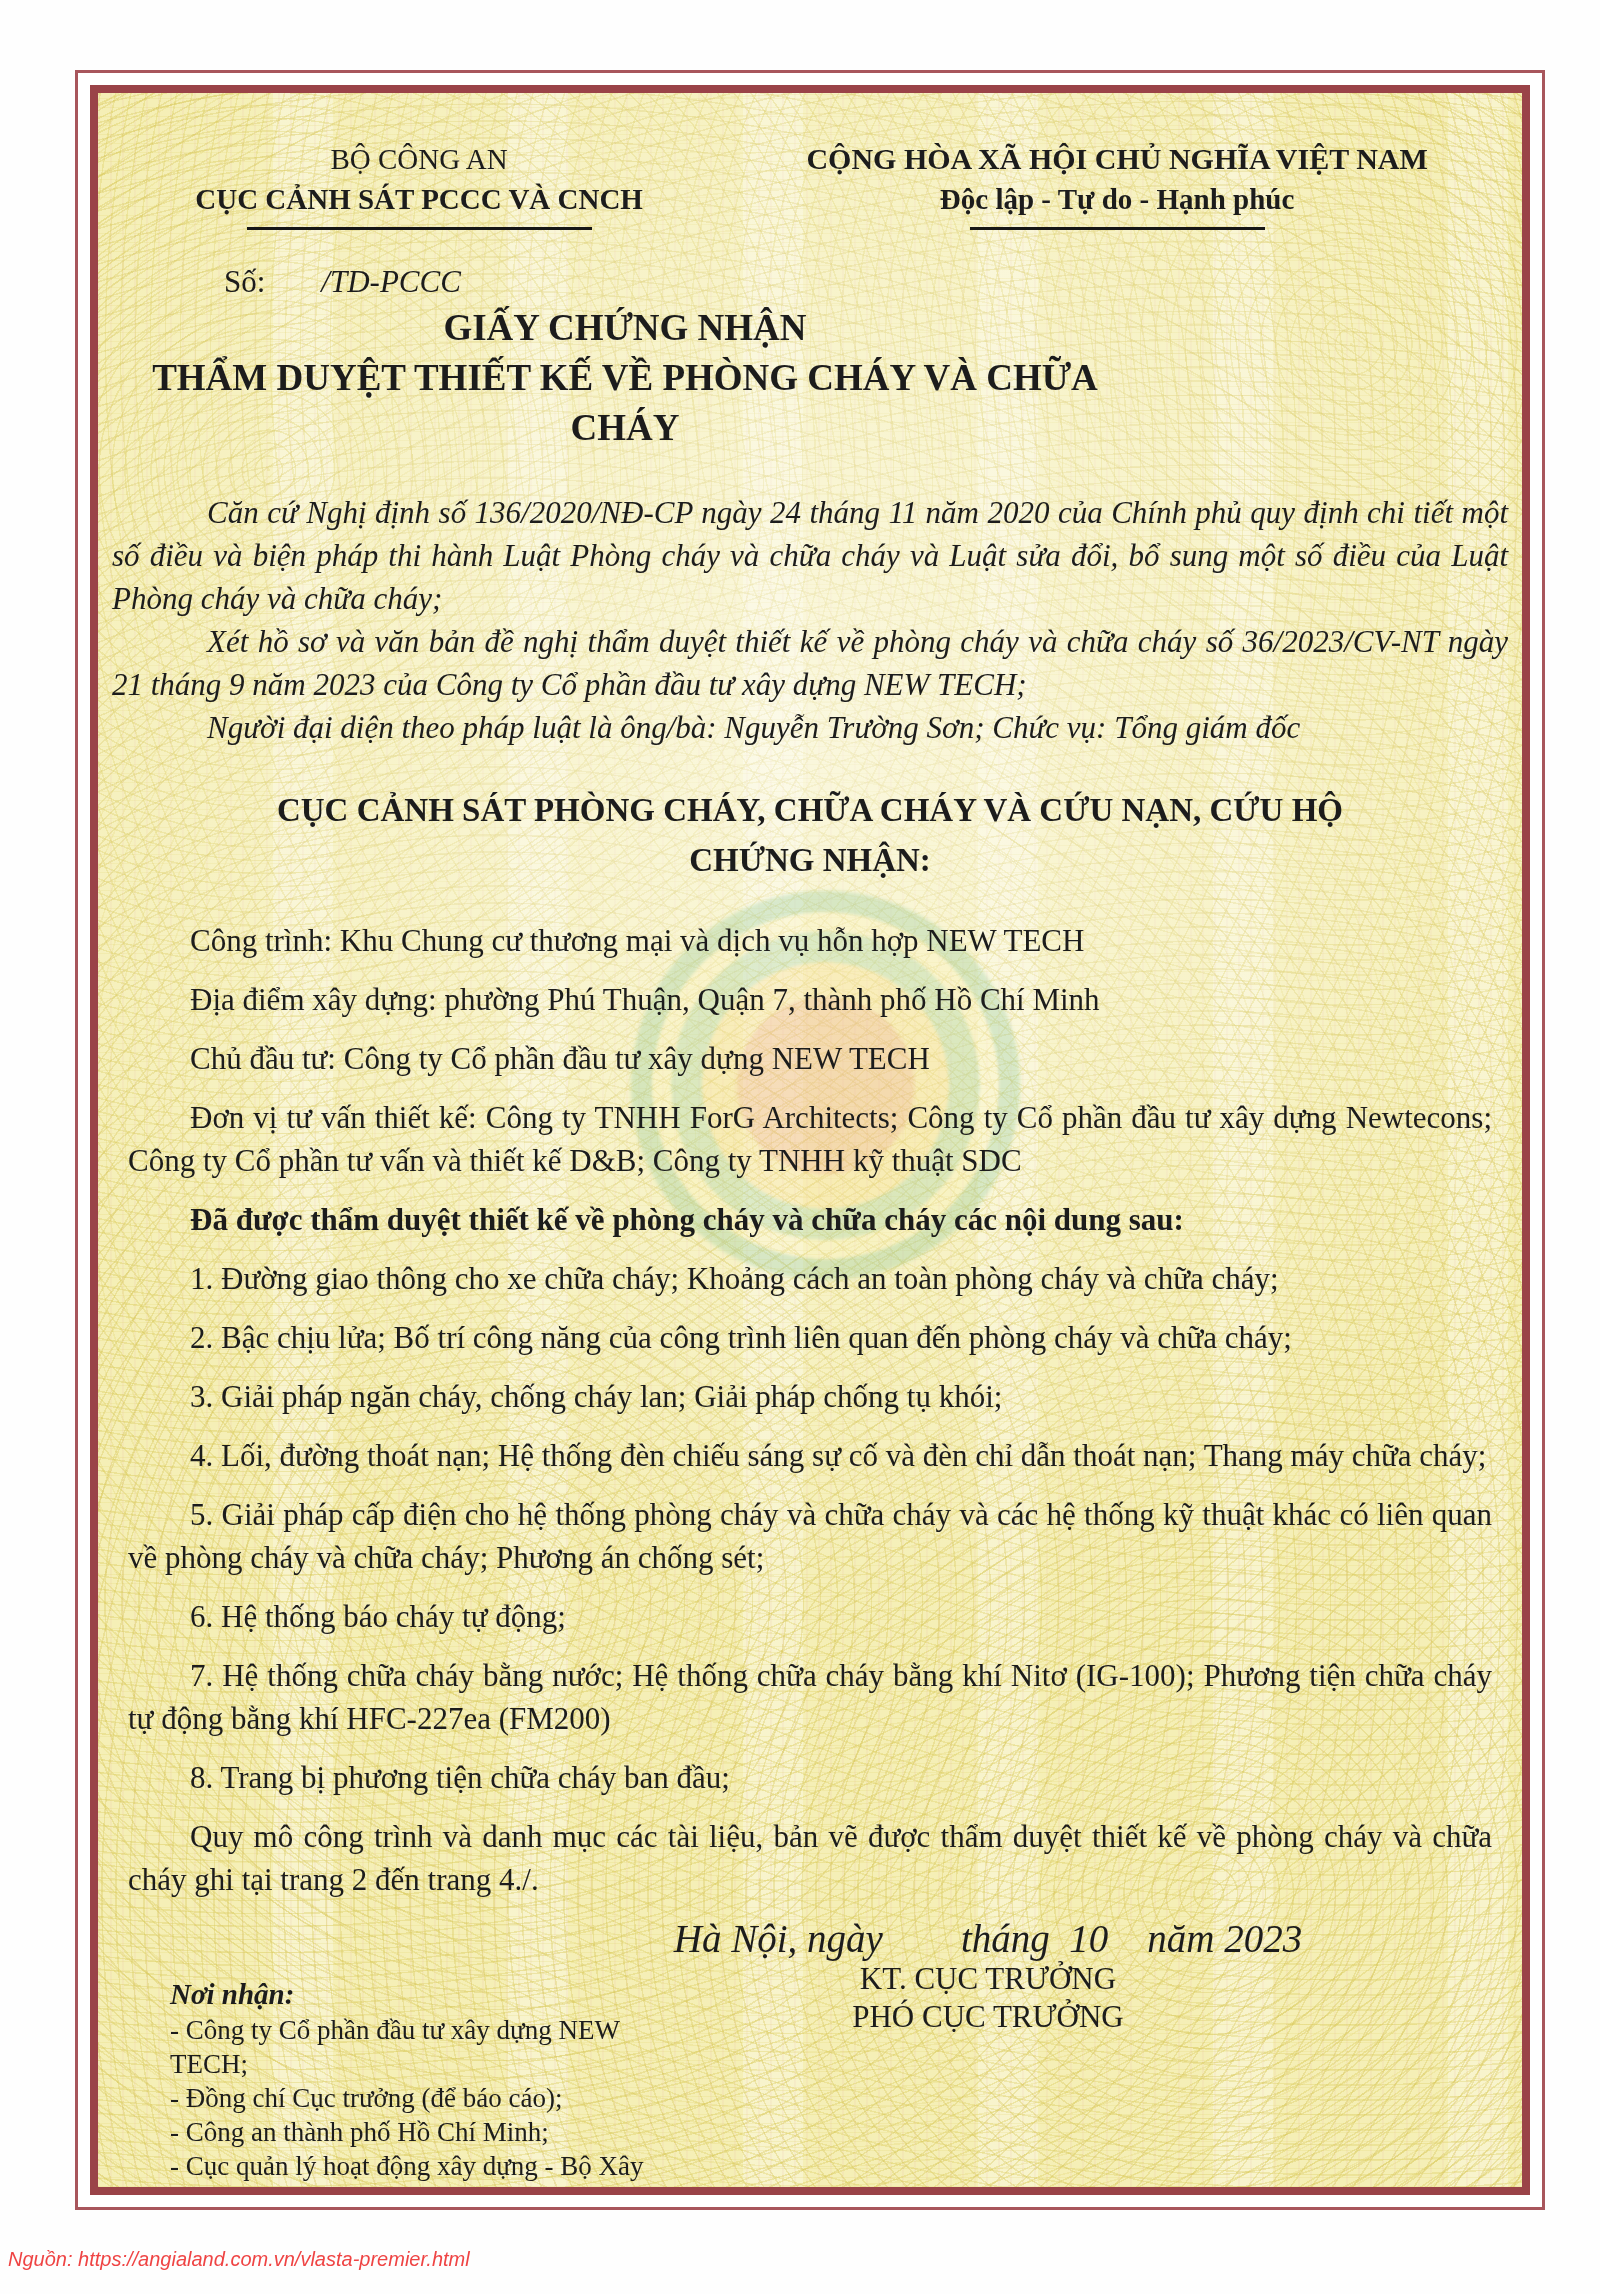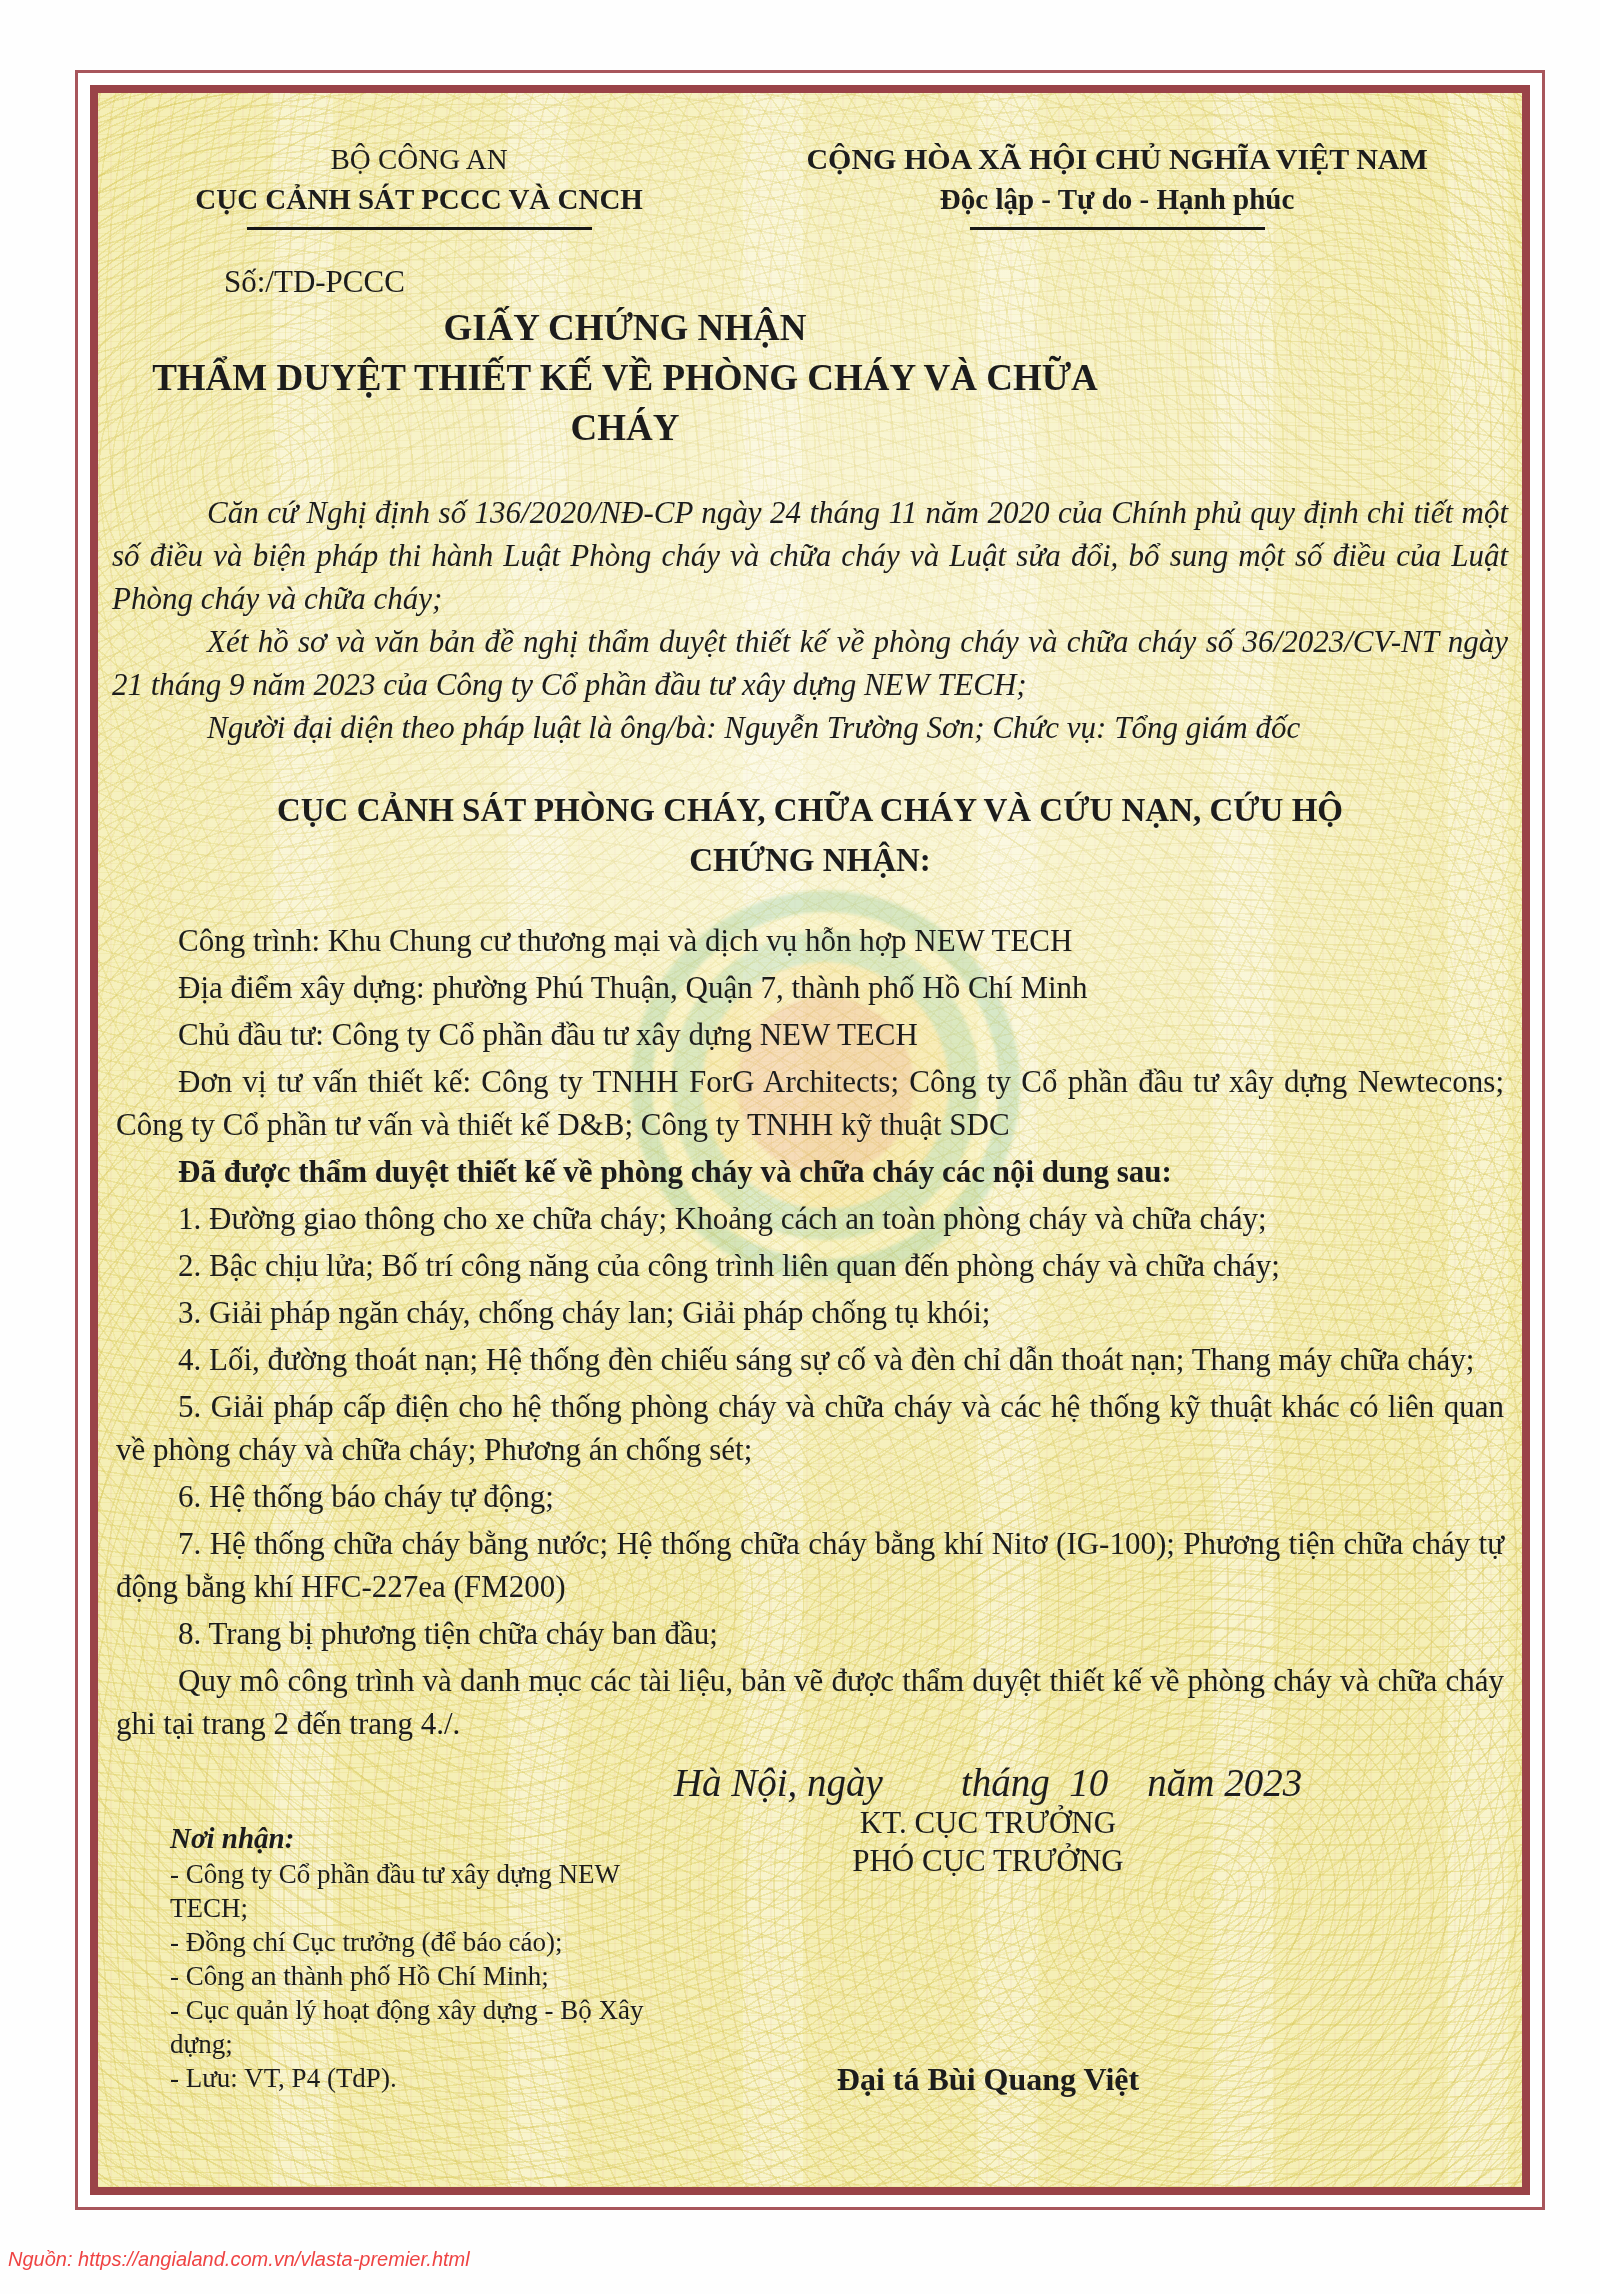--- a/index.html
+++ b/index.html
@@ -50,29 +50,29 @@
   .hdr{display:flex;}
   .hdr-left{width:44%;text-align:center;}
   .hdr-right{width:56%;text-align:center;}
   .hdr .l1{font-size:29px;line-height:40px;}
   .hdr .l2{font-size:29px;font-weight:bold;line-height:40px;}
   .hdr-right .l1{font-weight:bold;font-size:30px;}
   .rule{height:3px;background:#171717;margin:8px auto 0 auto;}
   .rule-left{width:345px;}
   .rule-right{width:295px;}
   .doc-no{margin-top:30px;padding-left:112px;font-size:31px;}
-  .doc-no .val{}
+  .doc-no .val{margin-left:56px;font-style:italic;}
   
   .title-block{text-align:center;margin-right:370px;}
   .title-block .t1{font-weight:bold;font-size:37px;line-height:50px;}
   .title-block .t2{font-weight:bold;font-size:37px;line-height:50px;}
   
   .preamble{margin-top:38px;}
   p.para{margin:0;text-align:justify;text-indent:95px;}
-  p.body-para{margin:4px;text-align:justify;text-indent:62px;}
+  p.body-para{margin:16px;text-align:justify;text-indent:62px;}
   .italic{font-style:italic;}
   .bold{font-weight:bold;}
   
   .certifier{margin-top:36px;text-align:center;font-weight:bold;font-size:33px;line-height:50px;}
   .body-block{margin-top:34px;}
   
   .sig-row{display:flex;margin-top:16px;}
   .sig-left{flex:1 1 auto;margin-top:58px;padding-left:58px;}
   .sig-right{width:640px;margin-right:200px;text-align:center;flex:0 0 auto;}
   .date-line{font-style:italic;white-space:pre-wrap;font-size:39px;}

